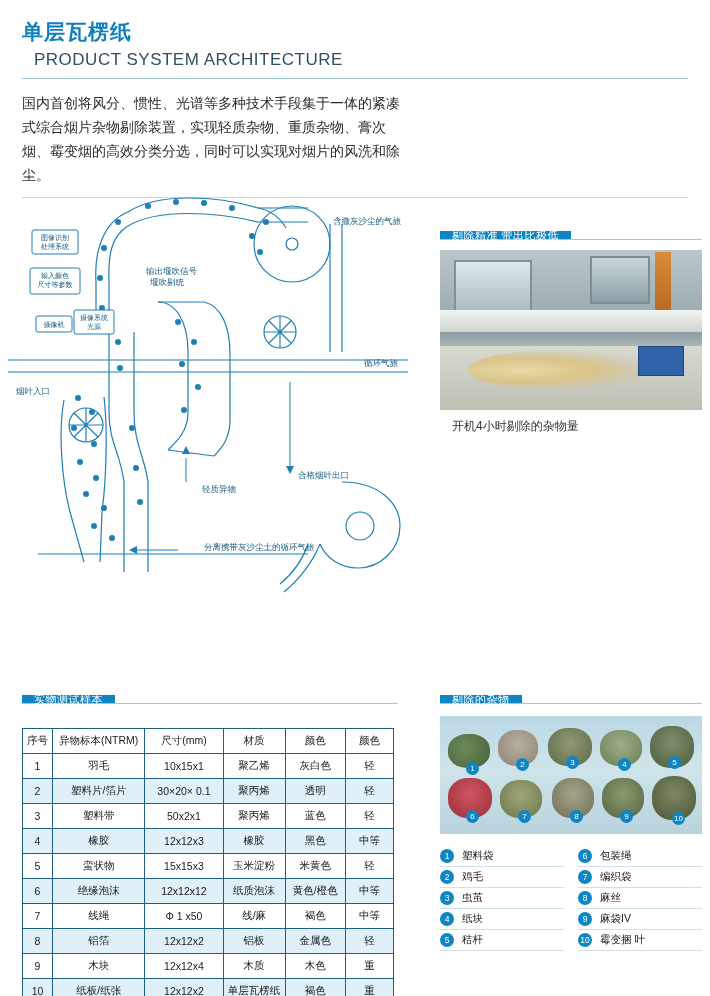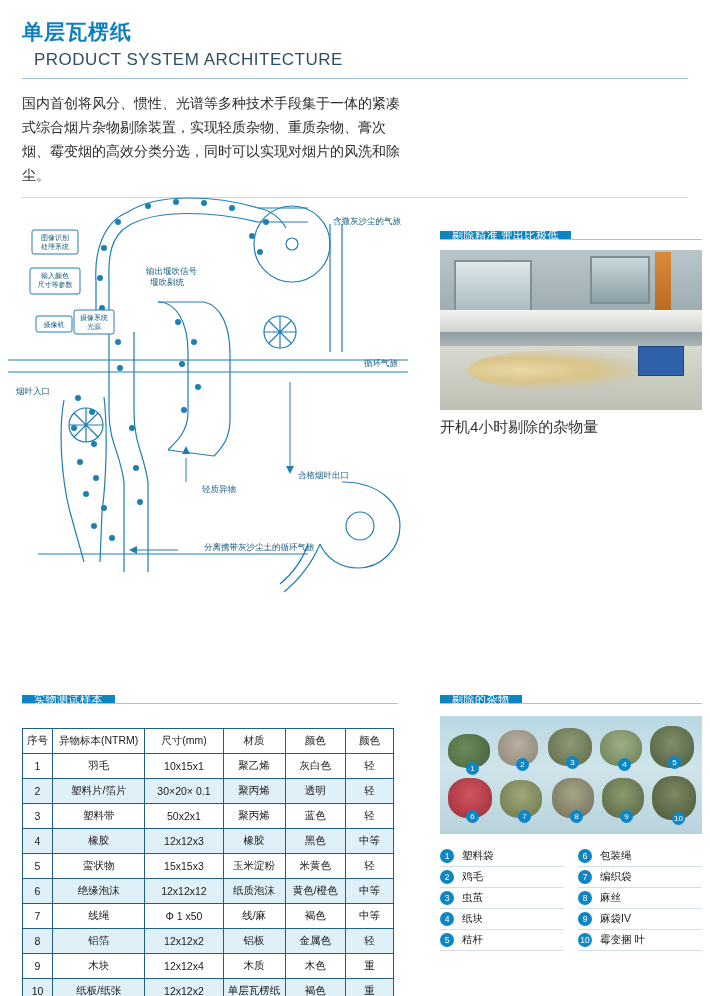--- a/index.html
+++ b/index.html
@@ -118,23 +118,24 @@
     position: absolute; left: 28px; top: 100px; width: 180px; height: 40px;
     background: radial-gradient(ellipse at 30% 50%, #e8d9a8 0%, #d9c489 40%, rgba(200,190,160,0.2) 70%);
     border-radius: 50%;
   }
   .photo1 .bin {
     position: absolute; left: 198px; top: 96px; width: 46px; height: 30px;
     background: #2f62a8;
     border: 1px solid #204479;
   }
   .caption {
-    font-size: 15px;
+    font-size: 12px;
     color: #333;
     margin-top: 8px;
+    margin-left: 12px;
   }
 
   
   .bl {
     position: absolute;
     left: 22px;
     top: 660px;
     width: 376px;
   }
   table.samples {

